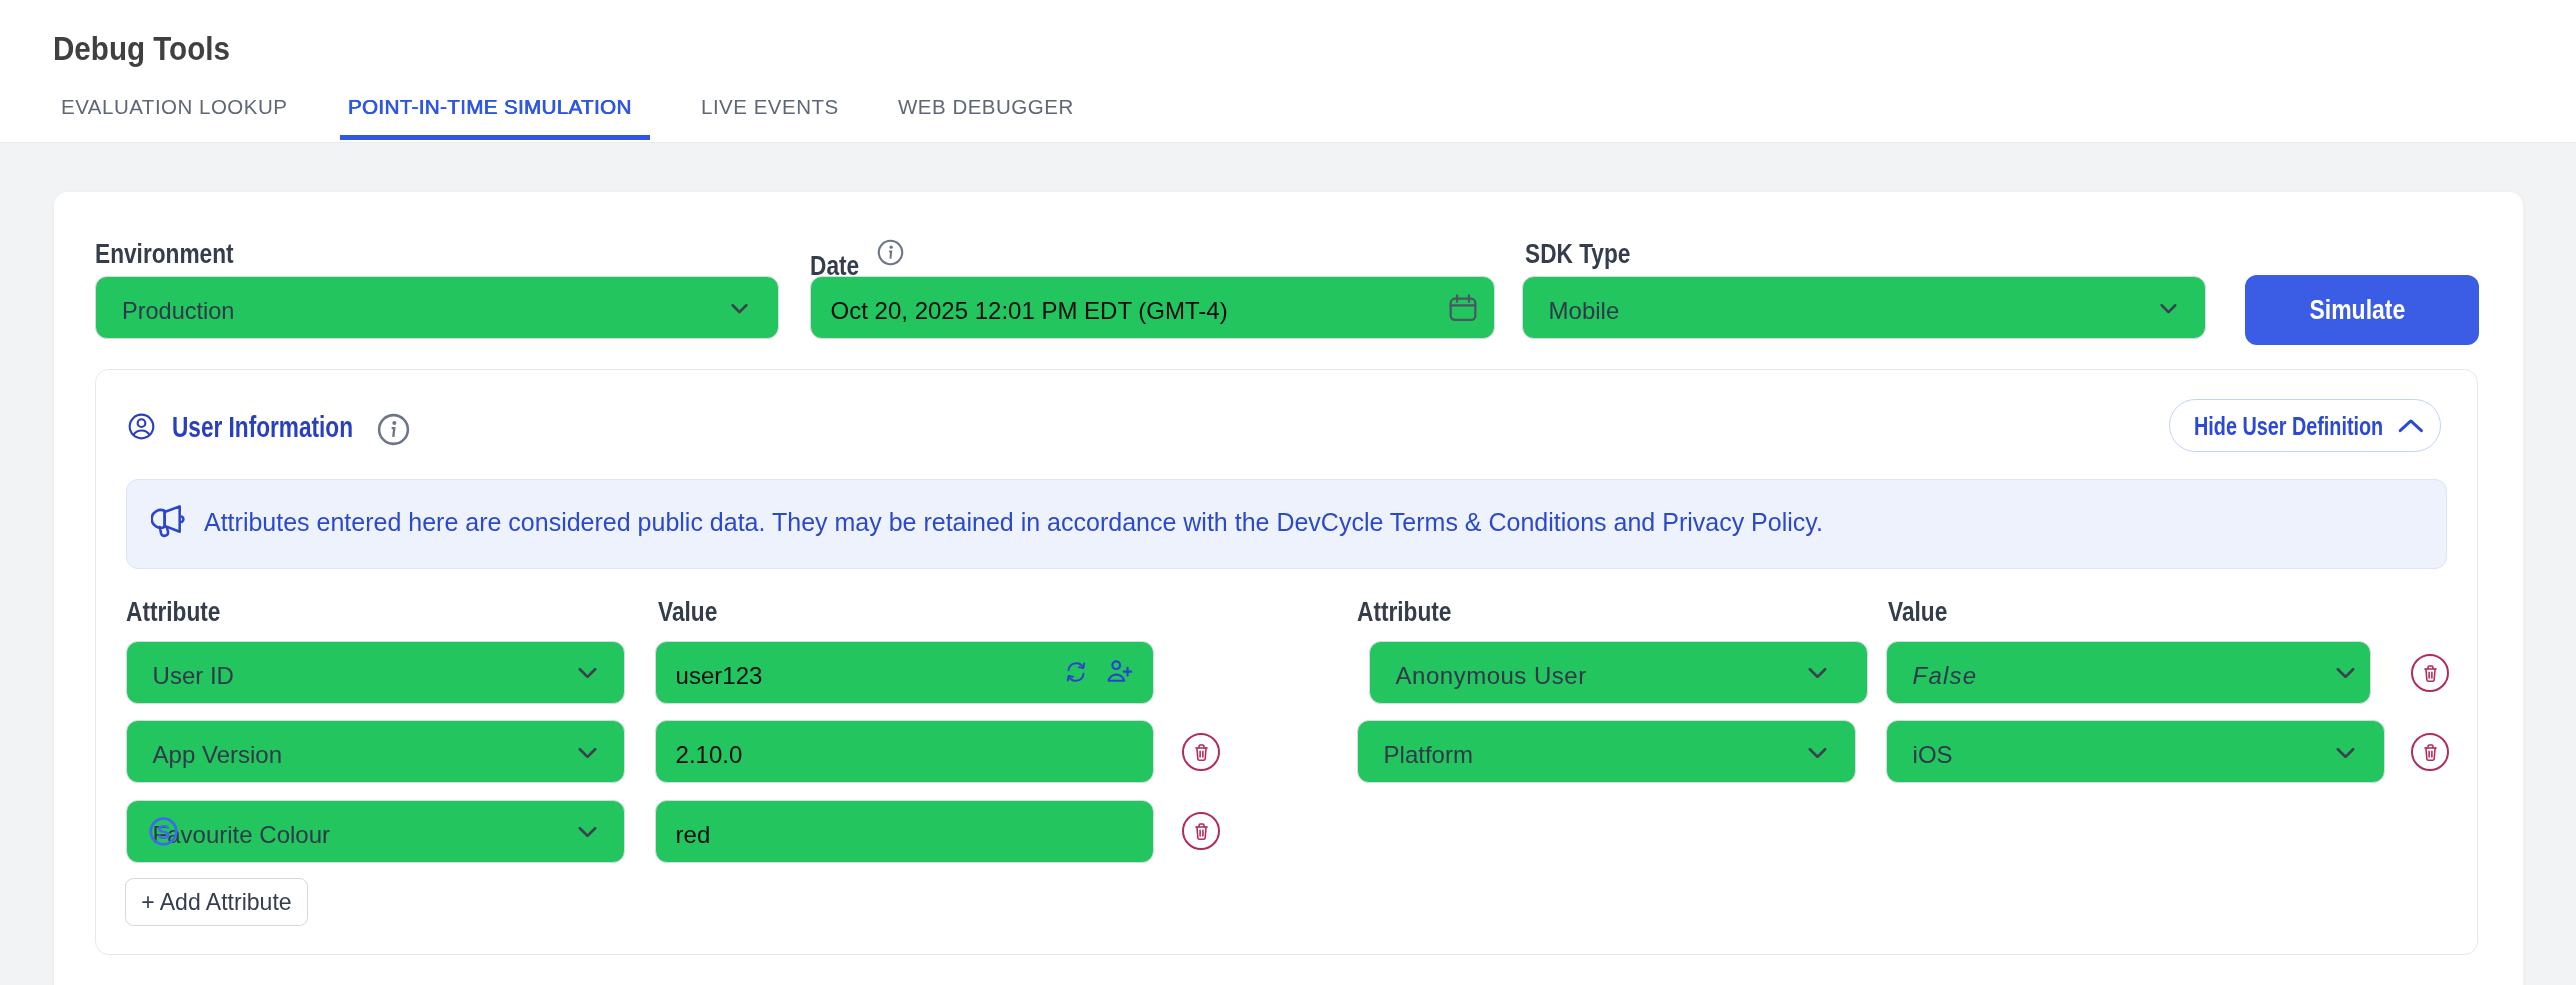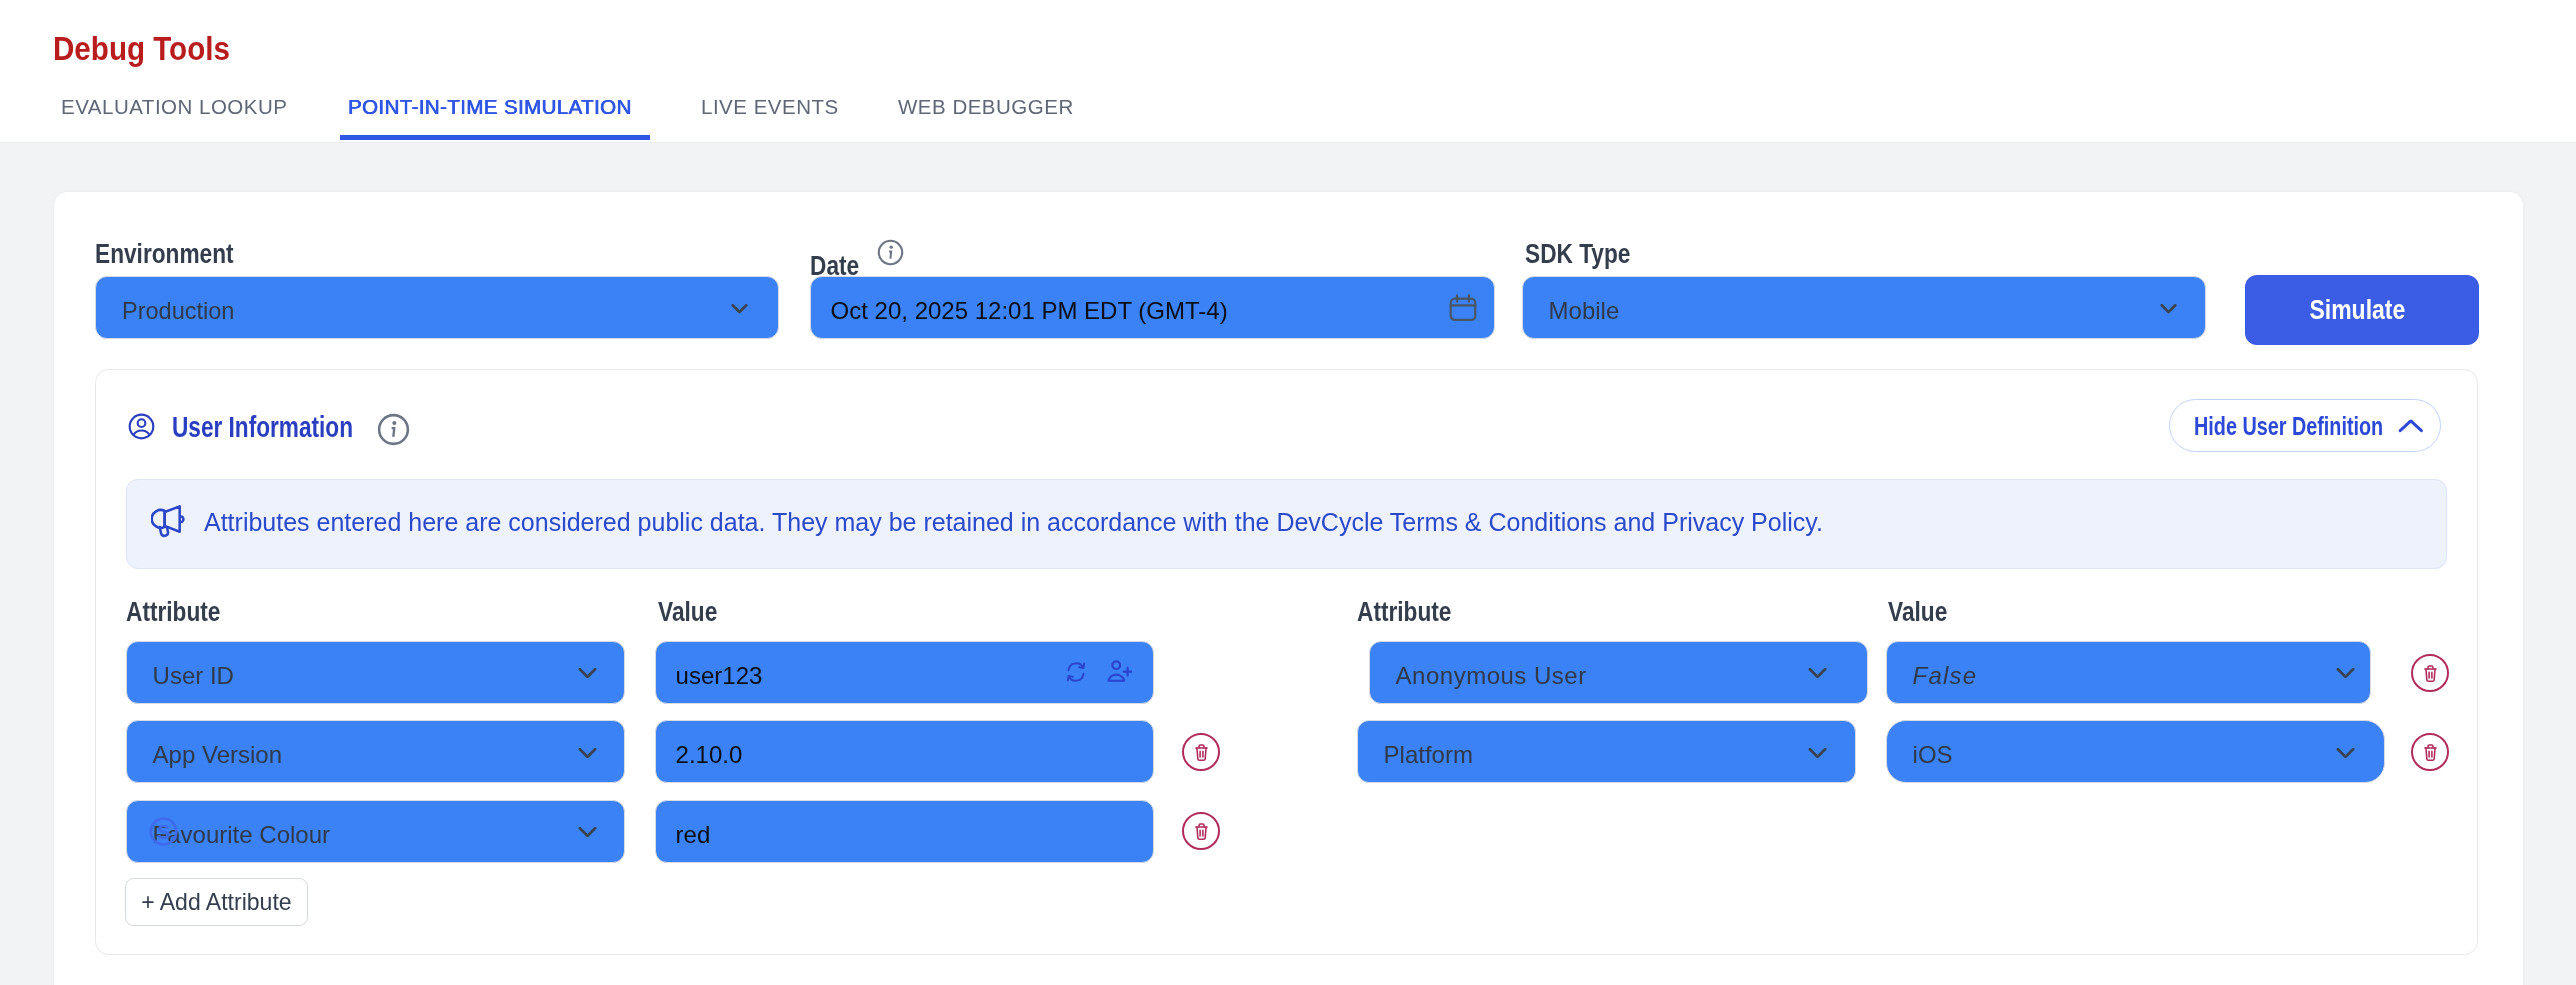--- a/index.html
+++ b/index.html
@@ -3,33 +3,33 @@
 <meta charset="utf-8">
 <style>
   * { margin:0; padding:0; box-sizing:border-box; }
   html,body { width:2576px; height:985px; overflow:hidden; }
   body { font-family:"Liberation Sans", sans-serif; background:#f2f3f5; position:relative; }
   .abs { position:absolute; }
   .sx { display:inline-block; transform-origin:0 50%; }
 
   
   #header { position:absolute; left:0; top:0; width:2576px; height:143px; background:#ffffff; border-bottom:1.7px solid #e9eaee; }
-  #title { position:absolute; left:53px; top:31px; font-size:34px; font-weight:700; color:#b91c1c; line-height:1; white-space:nowrap; }
+  #title { position:absolute; left:53px; top:31px; font-size:34px; font-weight:700; color:#404040; line-height:1; white-space:nowrap; }
   #title .sx { transform:scaleX(0.87); }
   .tab { position:absolute; top:97px; font-size:20.5px; font-weight:400; color:#5e6776; letter-spacing:0.5px; line-height:1; white-space:nowrap; }
   .tab.active { color:#2f57e4; font-weight:400; letter-spacing:0.4px; text-shadow:0.4px 0 0 currentColor, -0.3px 0 0 currentColor; }
   #underline { position:absolute; left:340px; top:135px; width:310px; height:5.1px; background:#2f57e4; }
 
   
   #card { position:absolute; left:54px; top:192px; width:2469px; height:938px; background:#ffffff; border-radius:13.6px; box-shadow:0 0.9px 4.3px rgba(20,30,60,0.04); }
 
   .label { position:absolute; font-size:28px; font-weight:700; color:#343d4c; line-height:1; white-space:nowrap; }
   .label .sx { transform:scaleX(0.81); }
 
-  .input { position:absolute; height:63px; background:#3b82f6; border:1.7px solid #d7dade; border-radius:12px; font-size:24px; color:#2f3949; display:flex; align-items:center; padding-left:25.6px; padding-top:6.8px; white-space:nowrap; }
+  .input { position:absolute; height:63px; background:#22c55e; border:1.7px solid #d7dade; border-radius:12px; font-size:24px; color:#2f3949; display:flex; align-items:center; padding-left:25.6px; padding-top:6.8px; white-space:nowrap; }
   .vinput { padding-left:19.6px; color:#0b0d12; }
 
   #btn-simulate { position:absolute; left:2245px; top:275px; width:234px; height:70px; background:#3b5ce4; border-radius:12px; color:#ffffff; font-size:28px; font-weight:700; display:flex; align-items:center; justify-content:center; }
   #btn-simulate .sx { transform:scaleX(0.82); transform-origin:50% 50%; }
 
   
   #inner { position:absolute; left:95px; top:369px; width:2383px; height:586px; border:1.7px solid #e6e8ed; border-radius:13.6px; background:#fff; }
 
   #ui-title { position:absolute; left:172px; top:413px; font-size:29px; font-weight:700; color:#2a3fc0; line-height:1; white-space:nowrap; }
   #ui-title .sx { transform:scaleX(0.78); }
@@ -168,21 +168,21 @@
       <path d="M9.2 6.5 v-1.7 a1.3 1.3 0 0 1 1.3 -1.3 h3 a1.3 1.3 0 0 1 1.3 1.3 v1.7"></path>
       <path d="M6.8 6.8 l1 12.4 a1.8 1.8 0 0 0 1.8 1.6 h4.8 a1.8 1.8 0 0 0 1.8 -1.6 l1 -12.4"></path>
       <path d="M10.4 10.6 v6.6 M13.6 10.6 v6.6"></path>
     </svg>
   </div>
 
   <div class="input" style="left:1357px; top:720px; width:499px;">Platform</div>
   <svg class="abs" style="left:1808px; top:748px;" width="19" height="10.2" viewBox="0 0 22 12" fill="none">
     <path d="M2 1.5 L11 10.5 L20 1.5" stroke="#39424e" stroke-width="3.2" stroke-linecap="round" stroke-linejoin="round"></path>
   </svg>
-  <div class="input" style="left:1886px; top:720px; width:499px;border-radius:20px;">iOS</div>
+  <div class="input" style="left:1886px; top:720px; width:499px;">iOS</div>
   <svg class="abs" style="left:2336px; top:748px;" width="19" height="10.2" viewBox="0 0 22 12" fill="none">
     <path d="M2 1.5 L11 10.5 L20 1.5" stroke="#39424e" stroke-width="3.2" stroke-linecap="round" stroke-linejoin="round"></path>
   </svg>
   <div class="trash" style="left:2411px; top:733px;">
     <svg width="21" height="21" viewBox="0 0 24 24" fill="none" stroke="#b12b5c" stroke-width="1.8" stroke-linecap="round" stroke-linejoin="round">
       <path d="M5.6 6.8 h12.8"></path>
       <path d="M9.2 6.5 v-1.7 a1.3 1.3 0 0 1 1.3 -1.3 h3 a1.3 1.3 0 0 1 1.3 1.3 v1.7"></path>
       <path d="M6.8 6.8 l1 12.4 a1.8 1.8 0 0 0 1.8 1.6 h4.8 a1.8 1.8 0 0 0 1.8 -1.6 l1 -12.4"></path>
       <path d="M10.4 10.6 v6.6 M13.6 10.6 v6.6"></path>
     </svg>

